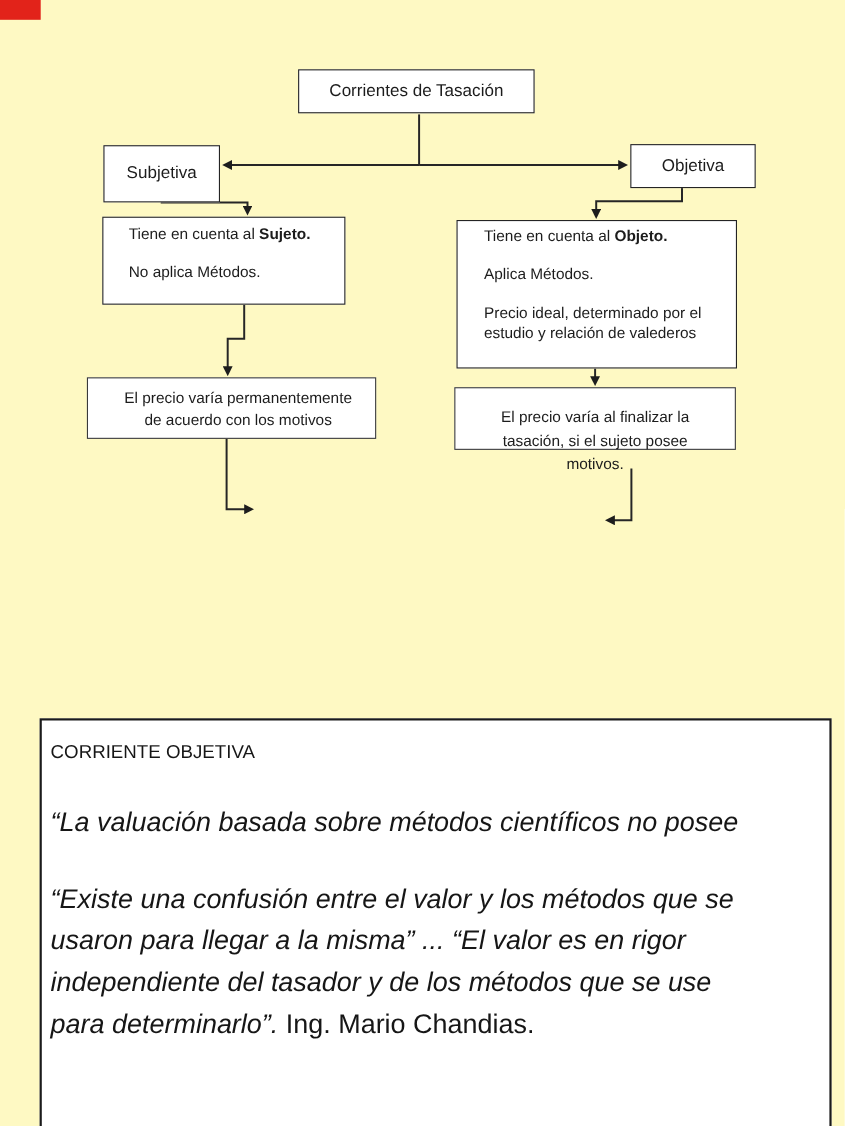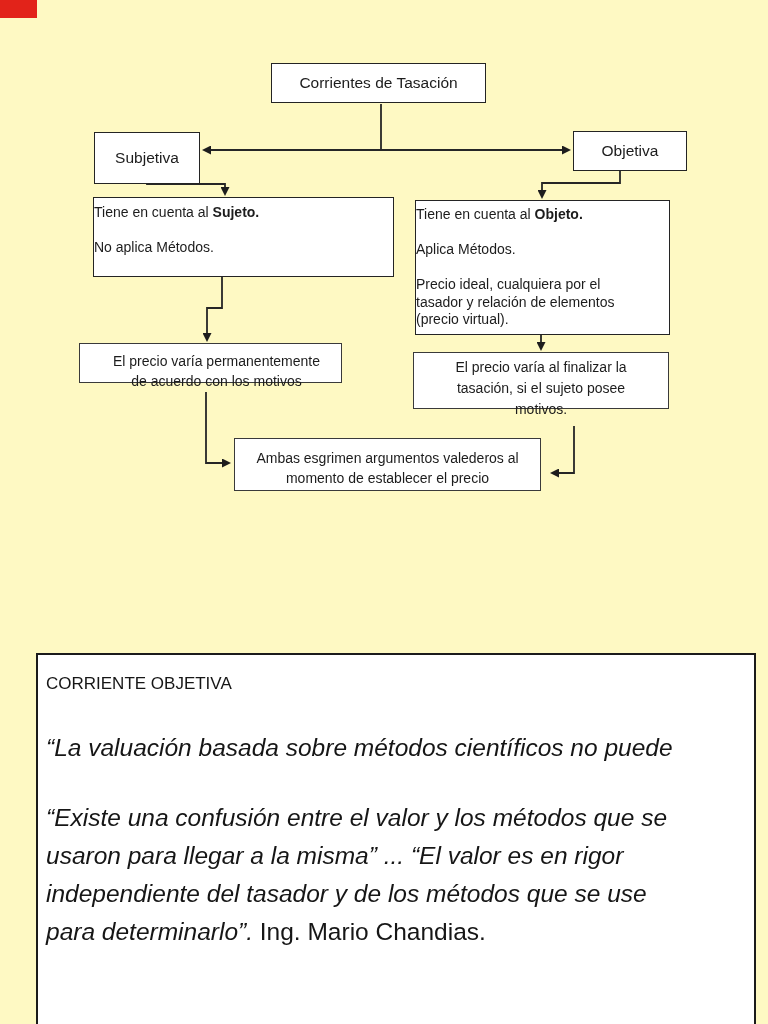--- a/index.html
+++ b/index.html
@@ -27,24 +27,24 @@
   .dbox .ln{white-space:nowrap;}
   .hdr{
     border-width:1.8px;
     font-size:15.5px;
     display:flex;align-items:center;justify-content:center;
     text-align:center;
   }
   #root-box{left:271px;top:63px;width:215px;height:40px;}
   #subjetiva-box{left:94px;top:132px;width:106px;height:52px;}
   #objetiva-box{left:573px;top:131px;width:114px;height:40px;}
-  #left-detail-box{left:93px;top:197px;width:301px;height:80px;padding:6px 0;}
-  #right-detail-box{left:415px;top:200px;width:255px;height:135px;padding:5px 0;}
-  #left-result-box{left:79px;top:343px;width:263px;height:40px;padding-top:7px;text-align:center;line-height:20px;border-color:#3a3a3a;border-width:1.2px;padding-left:12px;}
-  #right-result-box{left:413px;top:352px;width:256px;height:57px;padding-top:4px;text-align:center;line-height:21px;border-color:#3a3a3a;border-width:1.2px;}
+  #left-detail-box{left:93px;top:197px;width:221px;height:80px;padding:6px 23px;}
+  #right-detail-box{left:415px;top:200px;width:255px;height:135px;padding:5px 24px;}
+  #left-result-box{left:79px;top:343px;width:263px;height:56px;padding-top:7px;text-align:center;line-height:20px;border-color:#3a3a3a;border-width:1.2px;padding-left:12px;}
+  #right-result-box{left:413px;top:352px;width:256px;height:57px;padding-top:16px;text-align:center;line-height:21px;border-color:#3a3a3a;border-width:1.2px;}
   #conclusion-box{left:234px;top:438px;width:307px;height:53px;padding-top:9px;text-align:center;line-height:20px;border-color:#3a3a3a;border-width:1.2px;}
   .seg-r{font-style:normal;font-weight:400;}
   .seg-b{font-weight:700;}
   .seg-i{font-style:italic;}
   .quote-panel{
     position:absolute;
     left:36px;top:653px;width:720px;height:400px;
     border:2px solid #1b1b1b;
     box-sizing:border-box;
     padding:12px 8px 0 8px;
@@ -98,45 +98,40 @@
       <div class="ln"><span class="seg-r">Tiene en cuenta al </span><span class="seg-b">Sujeto.</span></div>
       <div class="ln">&nbsp;</div>
       <div class="ln"><span class="seg-r">No aplica Métodos.</span></div>
     </div>
 
   <div id="right-detail-box" class="dbox">
       <div class="ln"><span class="seg-r">Tiene en cuenta al </span><span class="seg-b">Objeto.</span></div>
       <div class="ln">&nbsp;</div>
       <div class="ln"><span class="seg-r">Aplica Métodos.</span></div>
       <div class="ln">&nbsp;</div>
-      <div class="ln"><span class="seg-r">Precio ideal, cualquiera por el</span></div>
-      <div class="ln"><span class="seg-r">tasador y relación de elementos</span></div>
-      <div class="ln"><span class="seg-r">(precio virtual).</span></div>
+      <div class="ln"><span class="seg-r">Precio ideal, determinado por el</span></div>
+      <div class="ln"><span class="seg-r">estudio y relación de valederos</span></div>
     </div>
 
   <div id="left-result-box" class="dbox">
       <div class="ln"><span class="seg-r">El precio varía permanentemente</span></div>
       <div class="ln"><span class="seg-r">de acuerdo con los motivos</span></div>
     </div>
 
   <div id="right-result-box" class="dbox">
       <div class="ln"><span class="seg-r">El precio varía al finalizar la</span></div>
       <div class="ln"><span class="seg-r">tasación, si el sujeto posee</span></div>
       <div class="ln"><span class="seg-r">motivos.</span></div>
     </div>
 
-  <div id="conclusion-box" class="dbox">
-      <div class="ln"><span class="seg-r">Ambas esgrimen argumentos valederos al</span></div>
-      <div class="ln"><span class="seg-r">momento de establecer el precio</span></div>
-    </div>
 
   <div class="quote-panel">
     <div class="quote-title">CORRIENTE OBJETIVA</div>
     <div id="quote-para-1" class="quote-para">
-        <div class="ln"><span class="seg-i">“La valuación basada sobre métodos científicos no puede</span></div>
+        <div class="ln"><span class="seg-i">“La valuación basada sobre métodos científicos no posee</span></div>
       </div>
     <div id="quote-para-2" class="quote-para">
         <div class="ln"><span class="seg-i">“Existe una confusión entre el valor y los métodos que se</span></div>
         <div class="ln"><span class="seg-i">usaron para llegar a la misma” ... “El valor es en rigor</span></div>
         <div class="ln"><span class="seg-i">independiente del tasador y de los métodos que se use</span></div>
         <div class="ln"><span class="seg-i">para determinarlo”.</span><span class="seg-r"> Ing. Mario Chandias.</span></div>
       </div>
   </div>
 
 </div>

